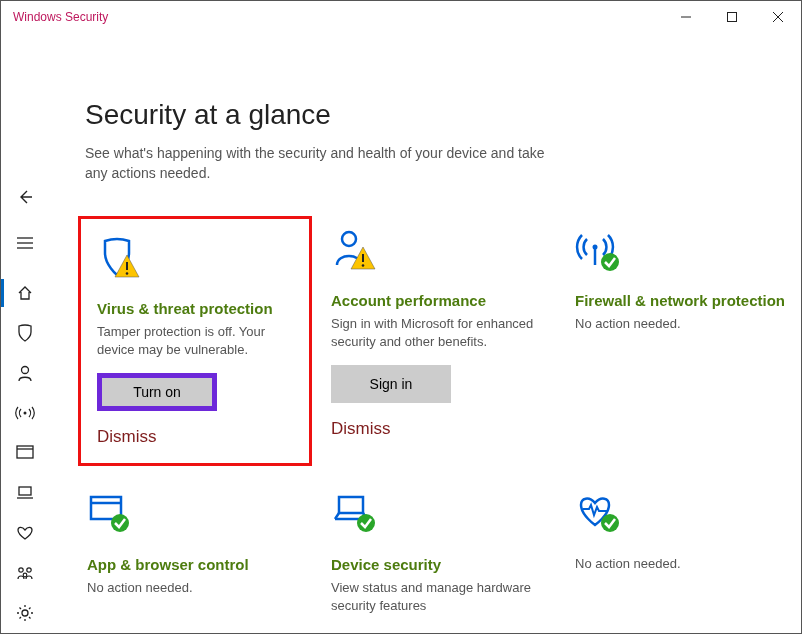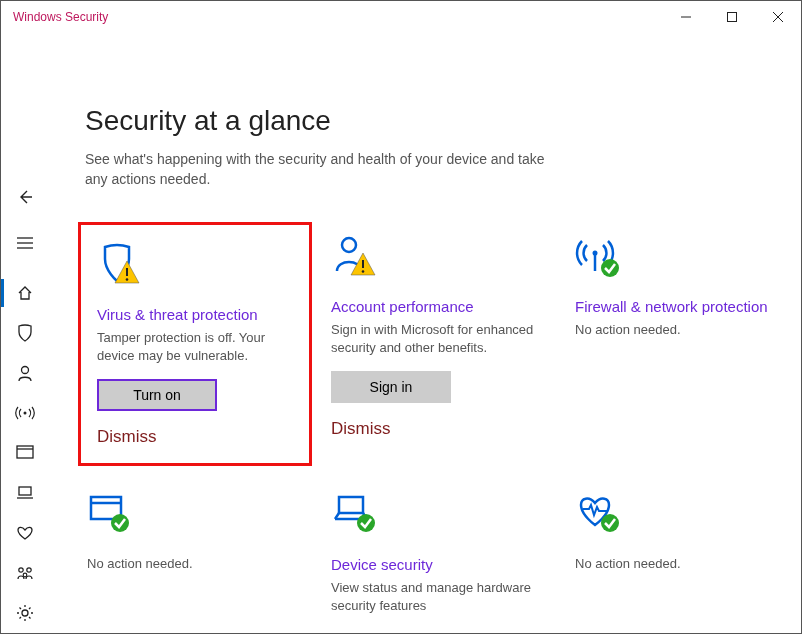--- a/index.html
+++ b/index.html
@@ -95,35 +95,35 @@
     padding: 12px;
   }
   .card-icon {
     height: 50px;
     margin-bottom: 14px;
     display: flex;
     align-items: center;
   }
   .card-title {
     font-size: 15px;
-    font-weight: 400;
-    color: #6d28d9;
+    font-weight: 700;
+    color: #4d7c0f;
     margin-bottom: 4px;
     line-height: 1.3;
   }
   .card-desc {
     font-size: 13px;
     color: #555;
     line-height: 1.4;
     margin-bottom: 14px;
   }
   .card-btn {
     display: inline-block;
     background: #ccc;
-    border: 2px solid #6d28d9;
+    border: 5px solid #6d28d9;
     padding: 6px 0;
     width: 120px;
     text-align: center;
     font-size: 14px;
     margin-bottom: 16px;
     cursor: pointer;
   }
   .card-btn.noborder { border-color: #ccc; }
   .card-link {
     font-size: 17px;
@@ -280,20 +280,21 @@
 
       <div class="card">
         <div class="card-icon">
           <svg width="52" height="50" viewBox="0 0 52 50">
             <rect x="4" y="6" width="30" height="22" stroke="#0060d6" stroke-width="2.5" fill="none"></rect>
             <line x1="4" y1="12" x2="34" y2="12" stroke="#0060d6" stroke-width="2.5"></line>
             <circle cx="33" cy="32" r="9" fill="#2aa62a"></circle>
             <path d="M28 32 L32 36 L38 28" stroke="#fff" stroke-width="2.5" fill="none"></path>
           </svg>
         </div>
+        <div class="card-title">App &amp; browser control</div>
         <div class="card-desc">No action needed.</div>
       </div>
 
       <div class="card">
         <div class="card-icon">
           <svg width="52" height="50" viewBox="0 0 52 50">
             <rect x="8" y="6" width="24" height="16" stroke="#0060d6" stroke-width="2.5" fill="none"></rect>
             <path d="M4 28 H36" stroke="#0060d6" stroke-width="2.5"></path>
             <path d="M8 22 L4 28 M32 22 L36 28" stroke="#0060d6" stroke-width="2.5" fill="none"></path>
             <circle cx="35" cy="32" r="9" fill="#2aa62a"></circle>

